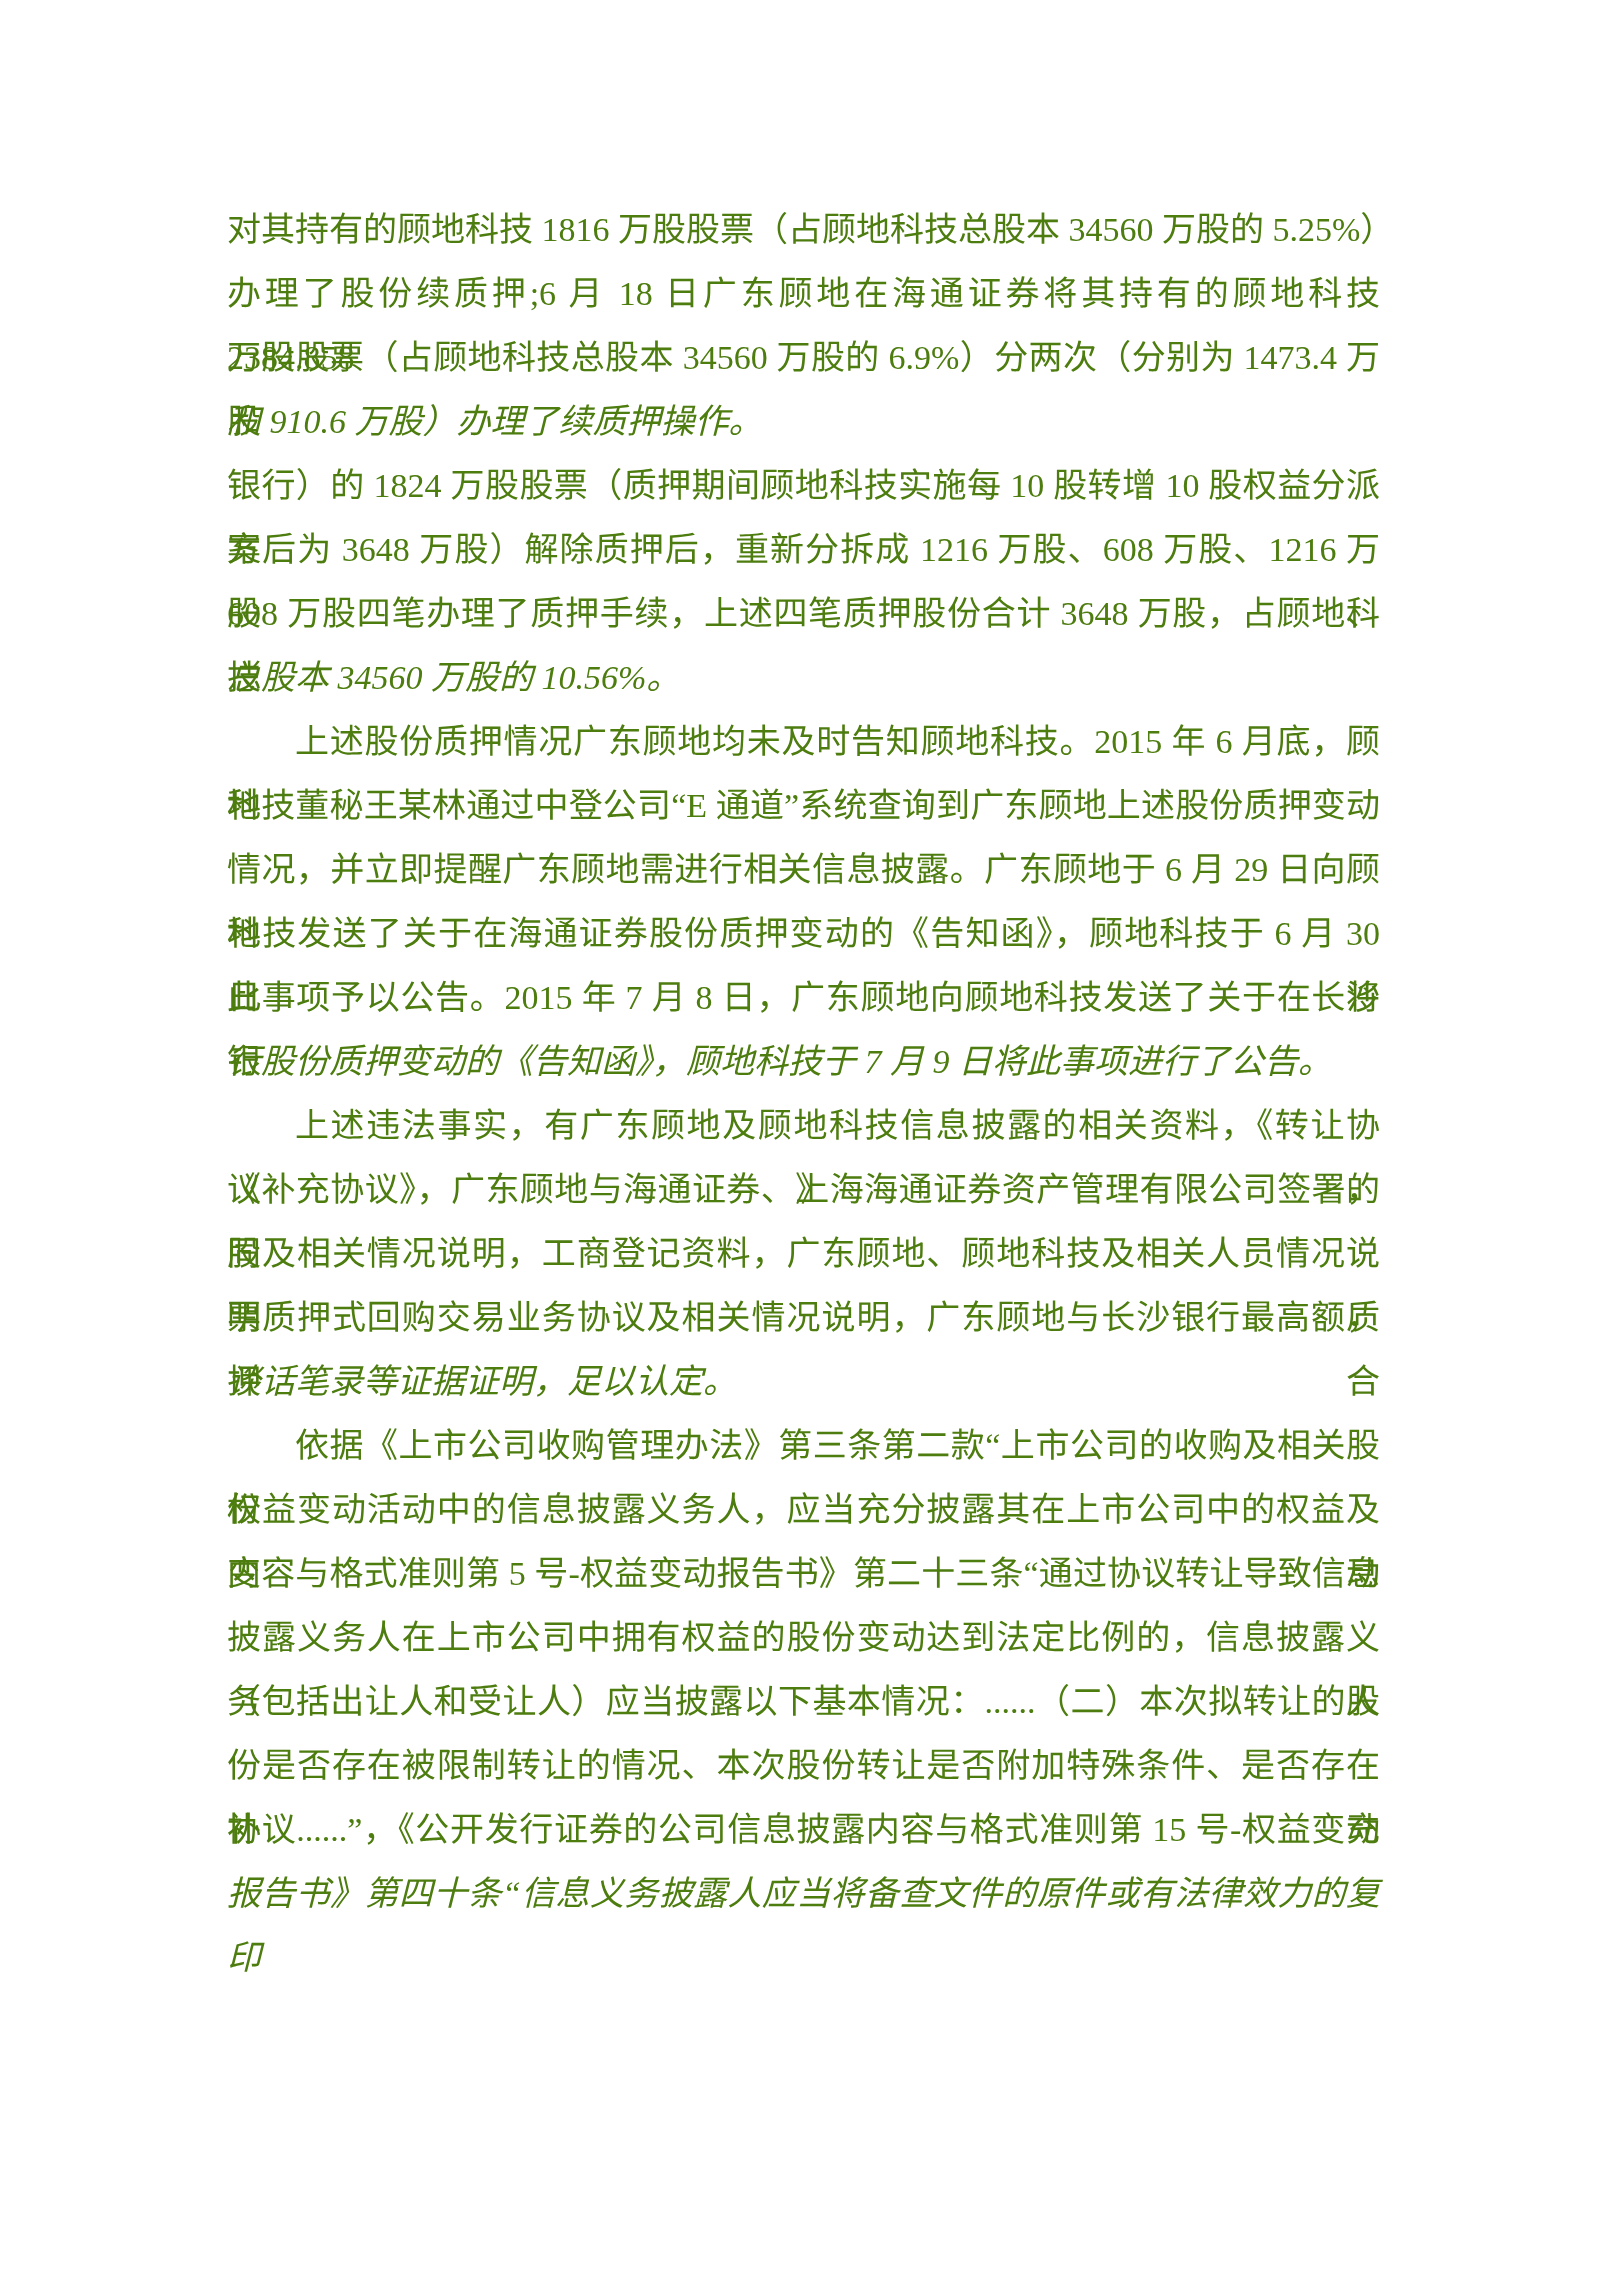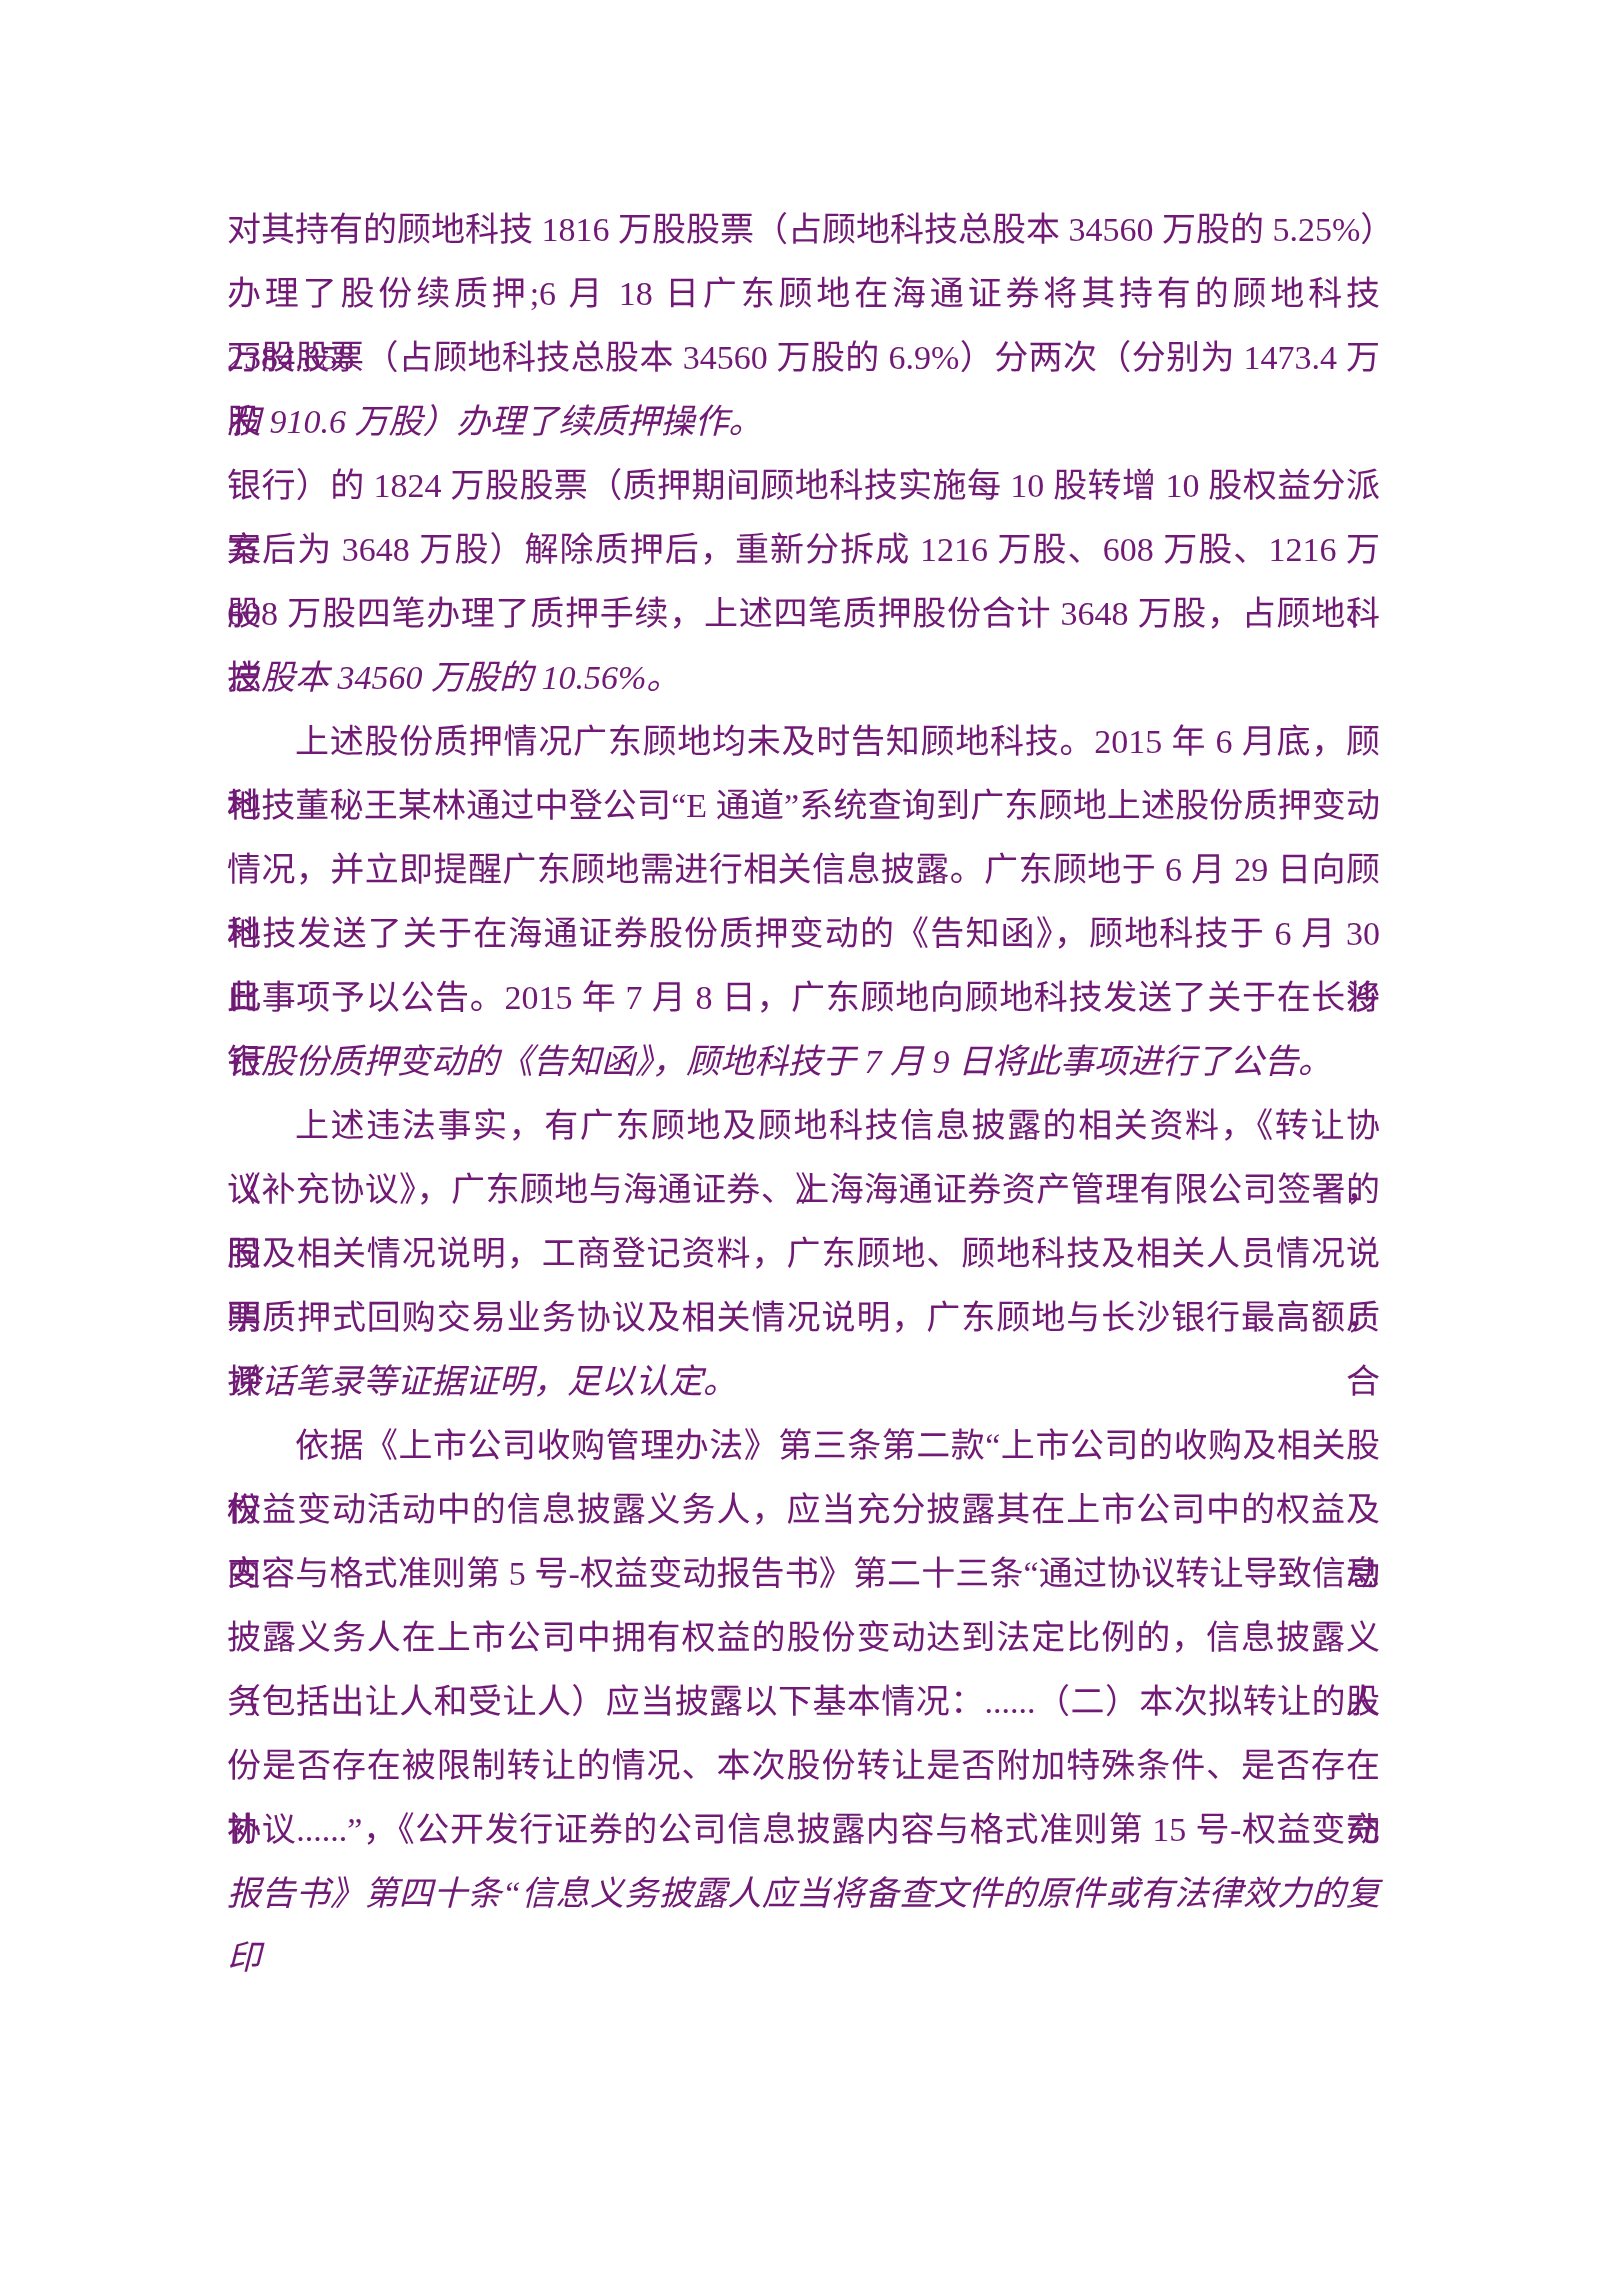--- a/index.html
+++ b/index.html
@@ -15,21 +15,21 @@
     overflow: hidden;
   }
   .doc-body {
     position: absolute;
     left: 227px;
     top: 198px;
     width: 1153px;
     font-family: "Liberation Serif", "DejaVu Serif", serif;
     font-size: 34px;
     line-height: 64px;
-    color: #701a75;
+    color: #4d7c0f;
     letter-spacing: 0;
   }
   .paragraph { margin: 0; padding: 0; }
   .line {
     height: 64px;
     text-align: justify;
     text-align-last: justify;
     overflow: visible;
   }
   .line.para-end {

